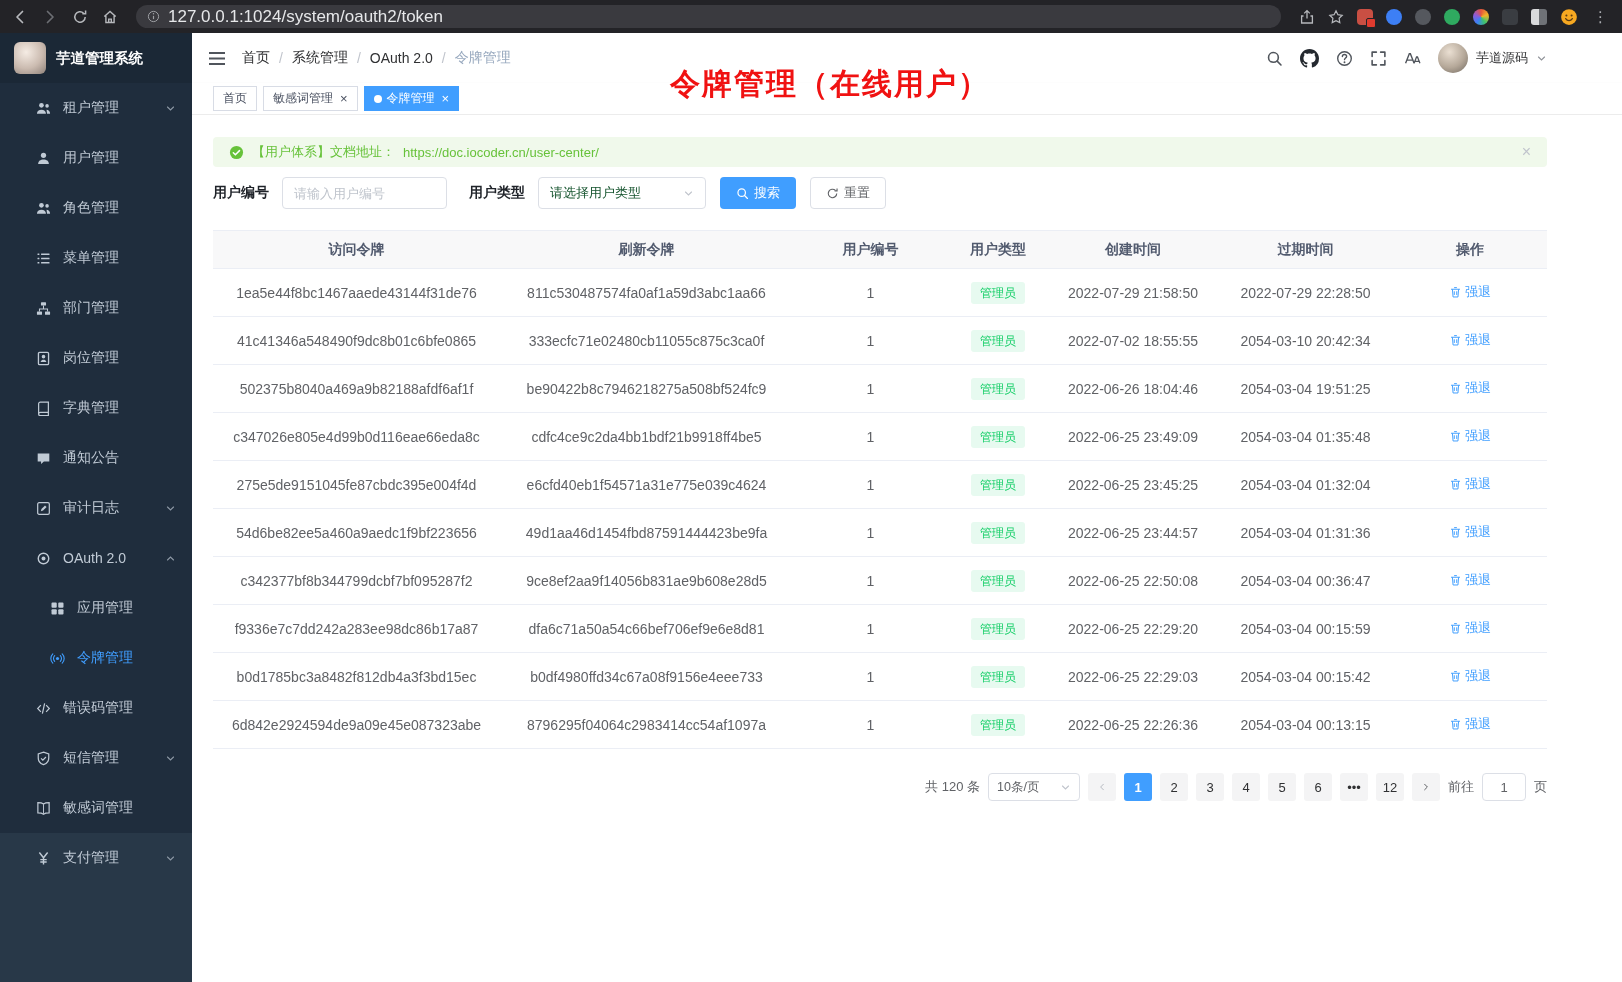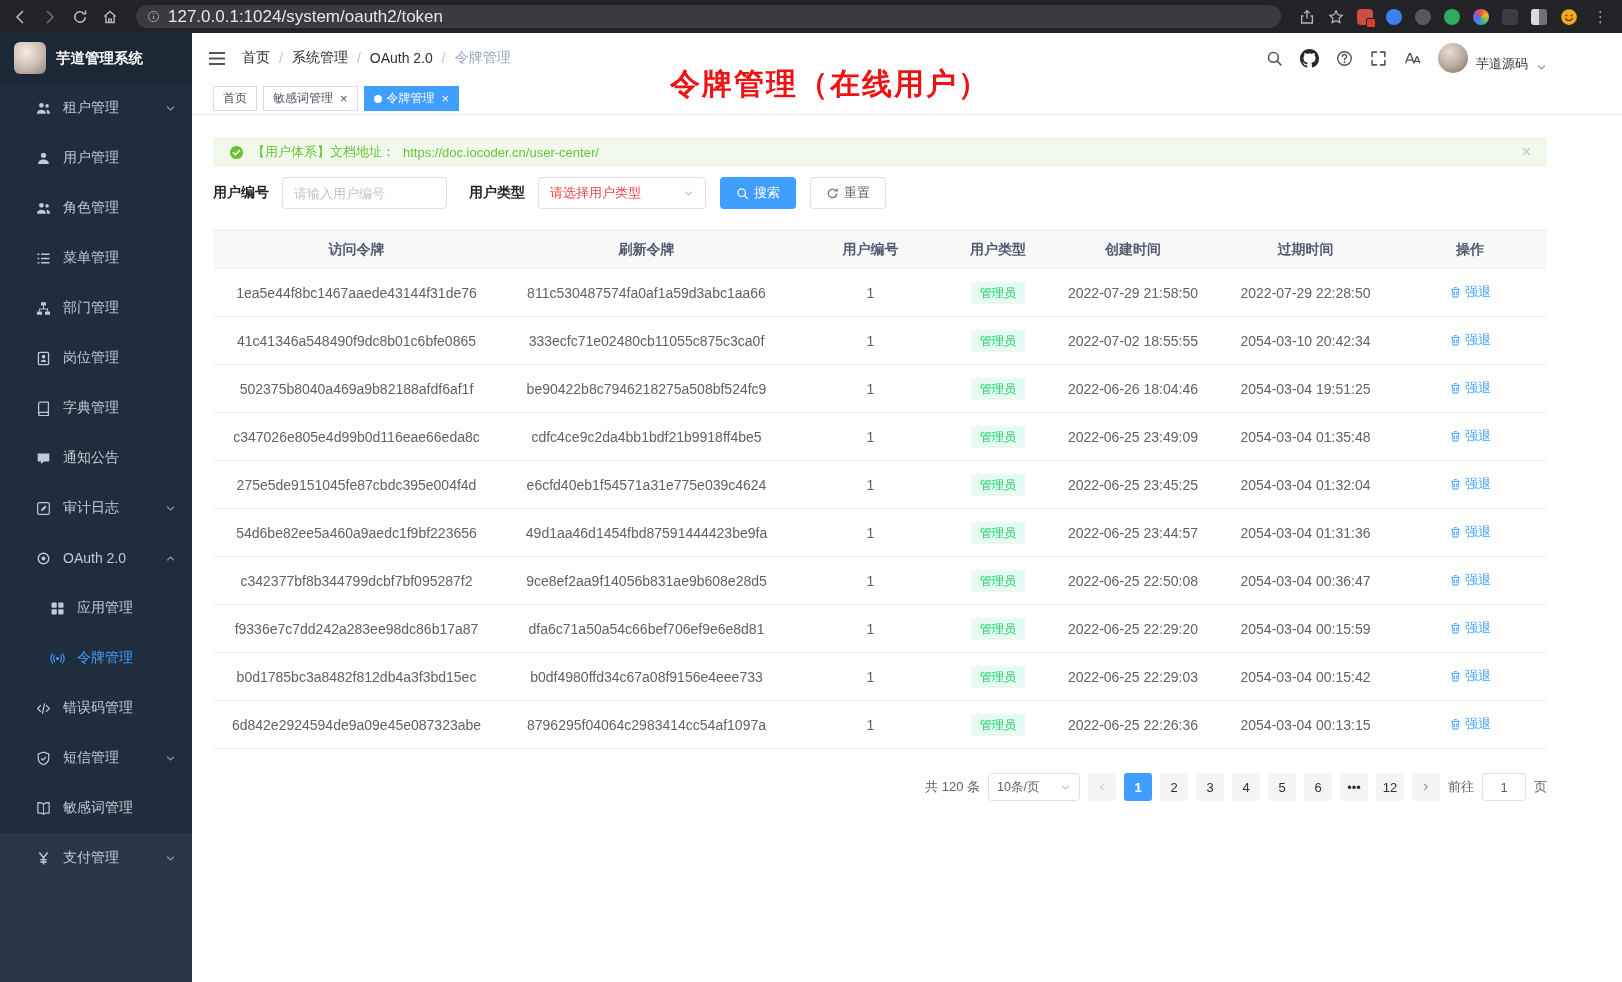--- a/index.html
+++ b/index.html
@@ -47,21 +47,21 @@
 
 .topbar{height:50px;display:flex;align-items:center;padding:0 75px 0 16px;background:#fff}
 .hic{width:17px;height:17px;display:inline-flex;color:#50555c;flex-shrink:0}
 .hic.ham{width:18px}
 .hic.gh{width:19px;height:19px;color:#24292f}
 .breadcrumb{margin-left:16px;display:flex;align-items:center;gap:9px;font-size:14px;color:#303133}
 .bc-sep{color:#c0c4cc}
 .bc-item{cursor:pointer}
 .bc-item.last{color:#97a8be;cursor:default}
 .topbar-right{margin-left:auto;display:flex;align-items:center;gap:17px}
-.userchip{display:flex;align-items:flex-end;gap:8px;cursor:pointer}
+.userchip{display:flex;align-items:center;gap:8px;cursor:pointer}
 .avatar{width:30px;height:30px;border-radius:50%;background:radial-gradient(circle at 38% 30%,#eadfd2,#b5a899 55%,#6f675e);flex-shrink:0}
 .uname{font-size:13px;color:#303133;white-space:nowrap}
 .hic.caret{width:11px;height:11px;color:#909399}
 
 
 .tabbar{height:32px;display:flex;align-items:center;gap:6px;padding:0 21px;background:#fff;border-bottom:1px solid #ececec;box-shadow:0 1px 3px rgba(0,0,0,.06)}
 .tab{height:25px;display:inline-flex;align-items:center;gap:5px;padding:0 9px;border:1px solid #d8dce5;background:#fff;color:#495060;font-size:12px;cursor:pointer;white-space:nowrap}
 .tab.active{background:#409eff;border-color:#409eff;color:#fff}
 .tabdot{width:8px;height:8px;border-radius:50%;background:#fff;display:inline-block}
 .tabx{font-size:13px;line-height:1;margin-left:2px}
@@ -71,21 +71,21 @@
 .alert{height:30px;background:#f0f9eb;border-radius:4px;display:flex;align-items:center;gap:8px;padding:0 16px;font-size:13px;color:#67c23a}
 .aic{width:15px;height:15px;display:inline-flex;flex-shrink:0}
 .alert-link{color:#67c23a;cursor:pointer}
 .alert-close{margin-left:auto;color:#c0c4cc;font-size:16px;line-height:1;cursor:pointer}
 
 .filters{display:flex;align-items:center;gap:10px;margin-top:10px;font-size:14px}
 .flabel{font-weight:700;color:#1f2329;margin-right:3px;white-space:nowrap}
 .flabel.ml{margin-left:12px}
 .finput{width:165px;height:32px;border:1px solid #dcdfe6;border-radius:4px;padding:0 11px;font-size:13px;color:#606266;outline:none;font-family:inherit}
 .finput::placeholder{color:#bfc4cc}
-.fselect{width:168px;height:32px;border:1px solid #dcdfe6;border-radius:4px;display:flex;align-items:center;justify-content:space-between;padding:0 11px;font-size:13px;color:#ef4444;cursor:pointer;background:#fff}
+.fselect{width:168px;height:32px;border:1px solid #dcdfe6;border-radius:4px;display:flex;align-items:center;justify-content:space-between;padding:0 11px;font-size:13px;color:#14532d;cursor:pointer;background:#fff}
 .sic{width:11px;height:11px;display:inline-flex;color:#c0c4cc;flex-shrink:0}
 .btn{height:32px;border-radius:4px;font-size:13px;display:inline-flex;align-items:center;gap:5px;padding:0 15px;border:1px solid transparent;cursor:pointer;font-family:inherit;margin-left:4px}
 .bic{width:13px;height:13px;display:inline-flex}
 .btn.primary{background:#409eff;color:#fff}
 .btn.plain{background:#fff;border-color:#dcdfe6;color:#606266}
 
 .dtable{width:100%;border-collapse:collapse;table-layout:fixed;font-size:14px;color:#606266;margin-top:21px;border-top:1px solid #ebeef5}
 .dtable th{height:38px;background:#f8f8f9;color:#515a6e;font-weight:700;text-align:center;border-bottom:1px solid #ebeef5;font-size:14px;padding:0 6px;white-space:nowrap}
 .dtable td{height:48px;text-align:center;border-bottom:1px solid #ebeef5;padding:0 6px;white-space:nowrap;overflow:hidden;text-overflow:ellipsis}
 .badge{display:inline-block;padding:3px 9px;border-radius:3px;background:#e7faf0;color:#13ce66;font-size:12px;line-height:16px}

